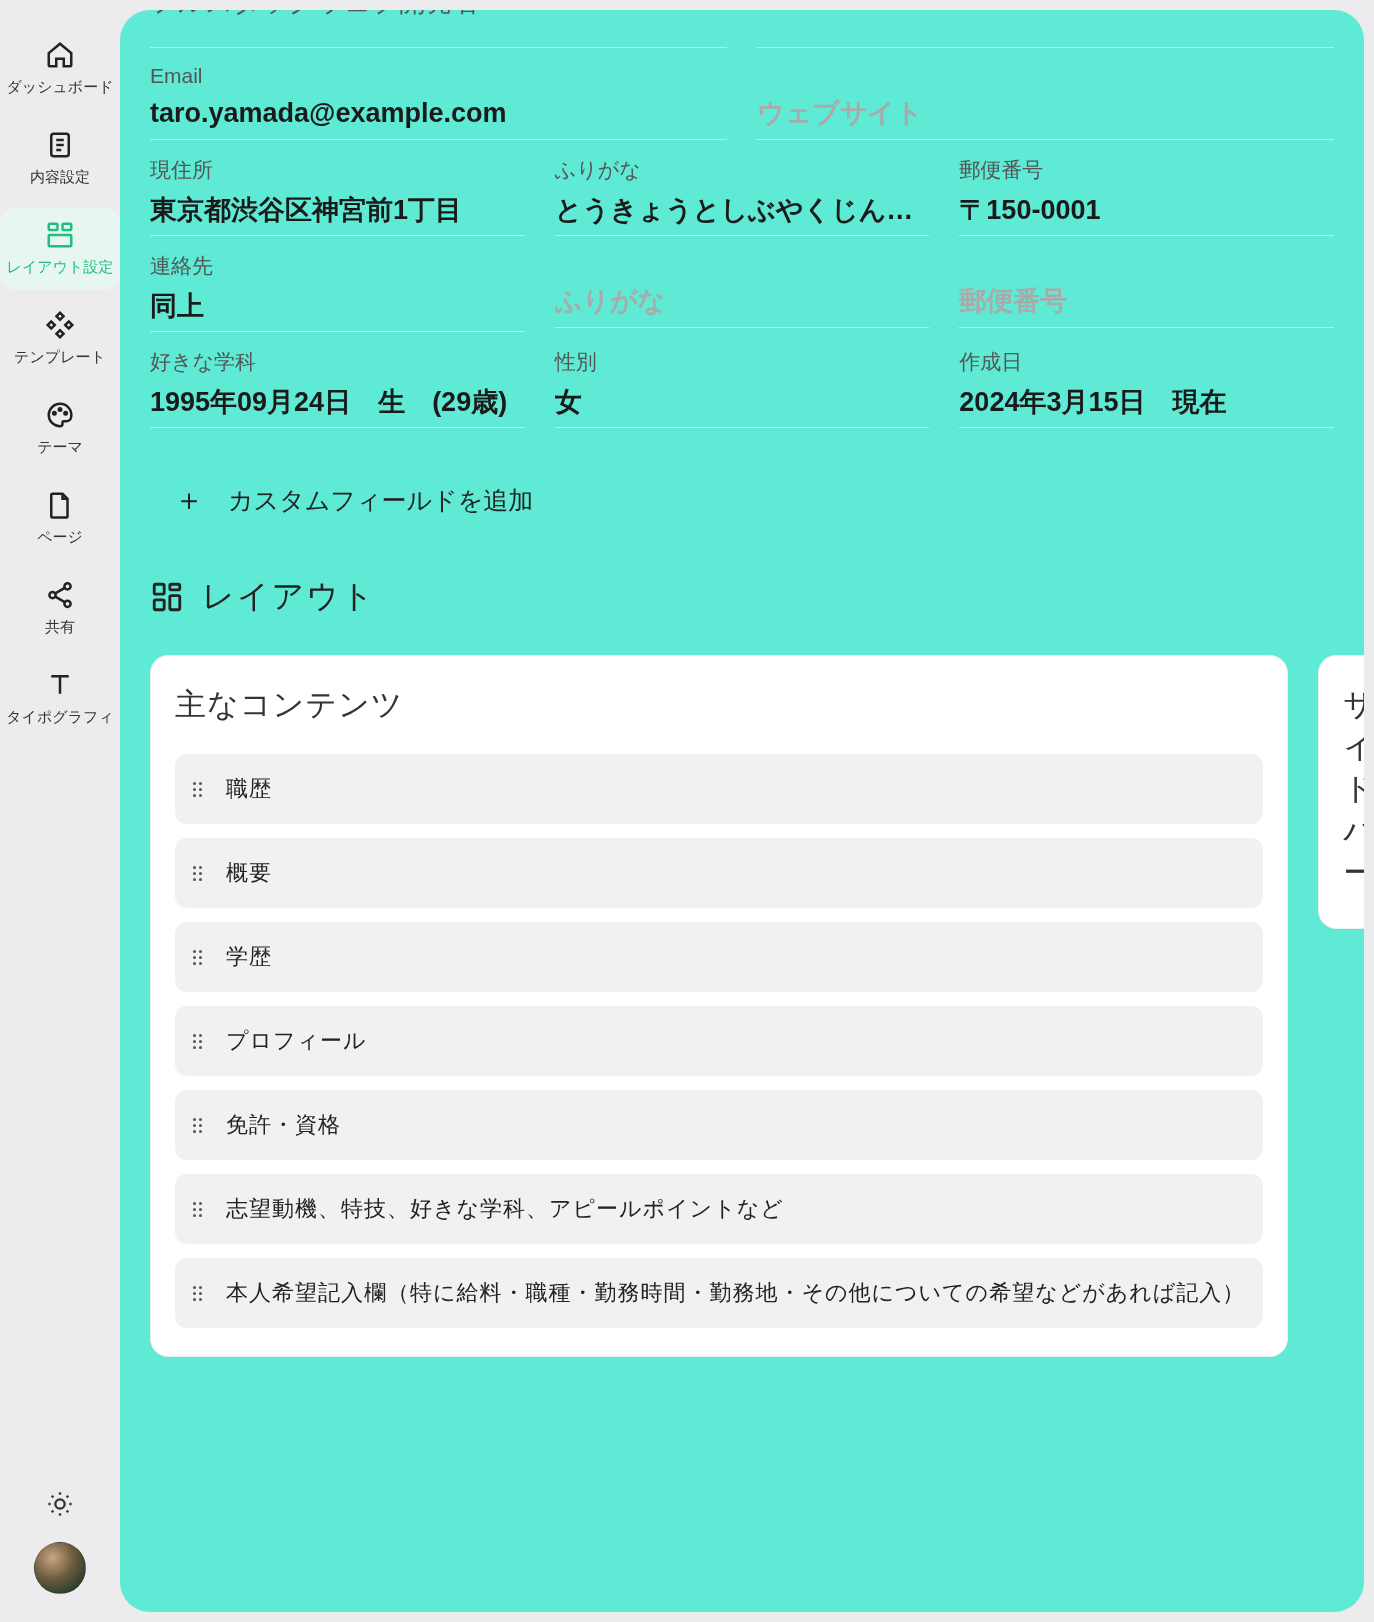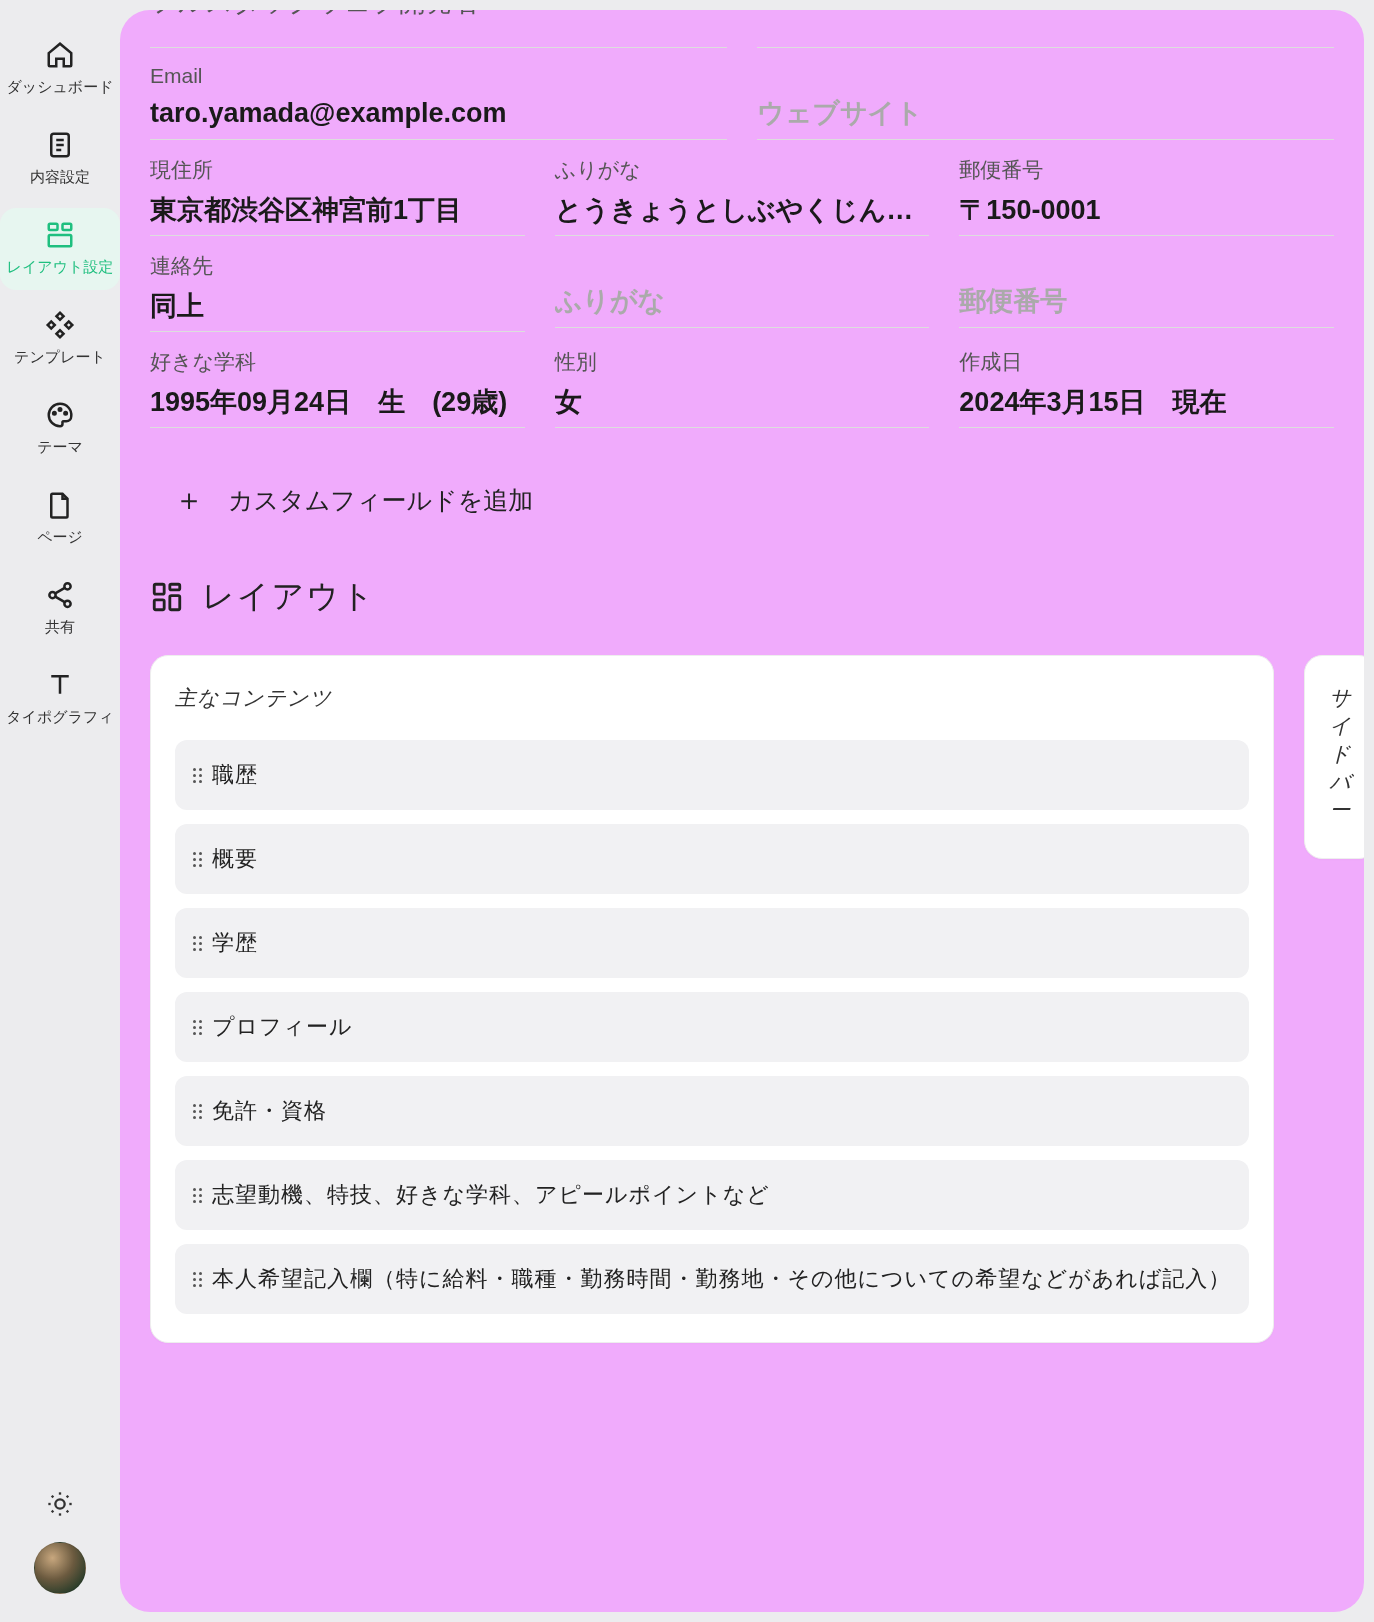--- a/index.html
+++ b/index.html
@@ -63,21 +63,21 @@
 .sun-icon svg { width: 28px; height: 28px; stroke: #333; fill: none; stroke-width: 2; }
 .avatar {
   width: 52px;
   height: 52px;
   border-radius: 50%;
   background: radial-gradient(circle at 35% 30%, #c8a77e 0%, #6b5a3f 45%, #2a3d2a 80%);
   border: 1px solid rgba(0,0,0,0.06);
 }
 .main {
   flex: 1;
-  background: #f0abfc;
+  background: #5eead4;
   border-radius: 30px;
   margin: 10px 10px 10px 0;
   padding: 0 30px 38px 30px;
   overflow-y: auto;
 }
 .row { display: flex; gap: 30px; margin-bottom: 16px; }
 .field { display: flex; flex-direction: column; flex: 1; min-width: 0; }
 .field-label { font-size: 21px; color: #555; margin-bottom: 4px; }
 .field-input {
   border: none;
@@ -126,29 +126,29 @@
 .section-heading svg { width: 34px; height: 34px; stroke: #222; fill: none; stroke-width: 2; }
 .layout-columns { display: flex; gap: 30px; }
 .card {
   background: #fff;
   border: 1px solid #eee;
   border-radius: 18px;
   padding: 28px 24px;
   flex: 1;
   box-shadow: 0 1px 2px rgba(0,0,0,0.02);
 }
-.card-title { font-size: 21px; color: #333; margin-bottom: 28px; letter-spacing: 1px; font-style: italic; }
+.card-title { font-size: 31px; color: #333; margin-bottom: 28px; letter-spacing: 1px; }
 .drag-item {
   background: #f1f1f3;
   border-radius: 12px;
   padding: 20px 18px;
   margin-bottom: 14px;
   display: flex;
   align-items: center;
-  gap: 10px;
+  gap: 24px;
   cursor: grab;
 }
 .drag-item:last-child { margin-bottom: 0; justify-content: center; }
 .drag-handle { display: flex; flex-direction: column; gap: 3px; }
 .drag-handle .drow { display: flex; gap: 3px; }
 .drag-handle .dot { width: 3px; height: 3px; background: #555; border-radius: 50%; }
 .drag-label {
   font-size: 22px;
   color: #222;
   white-space: nowrap;

